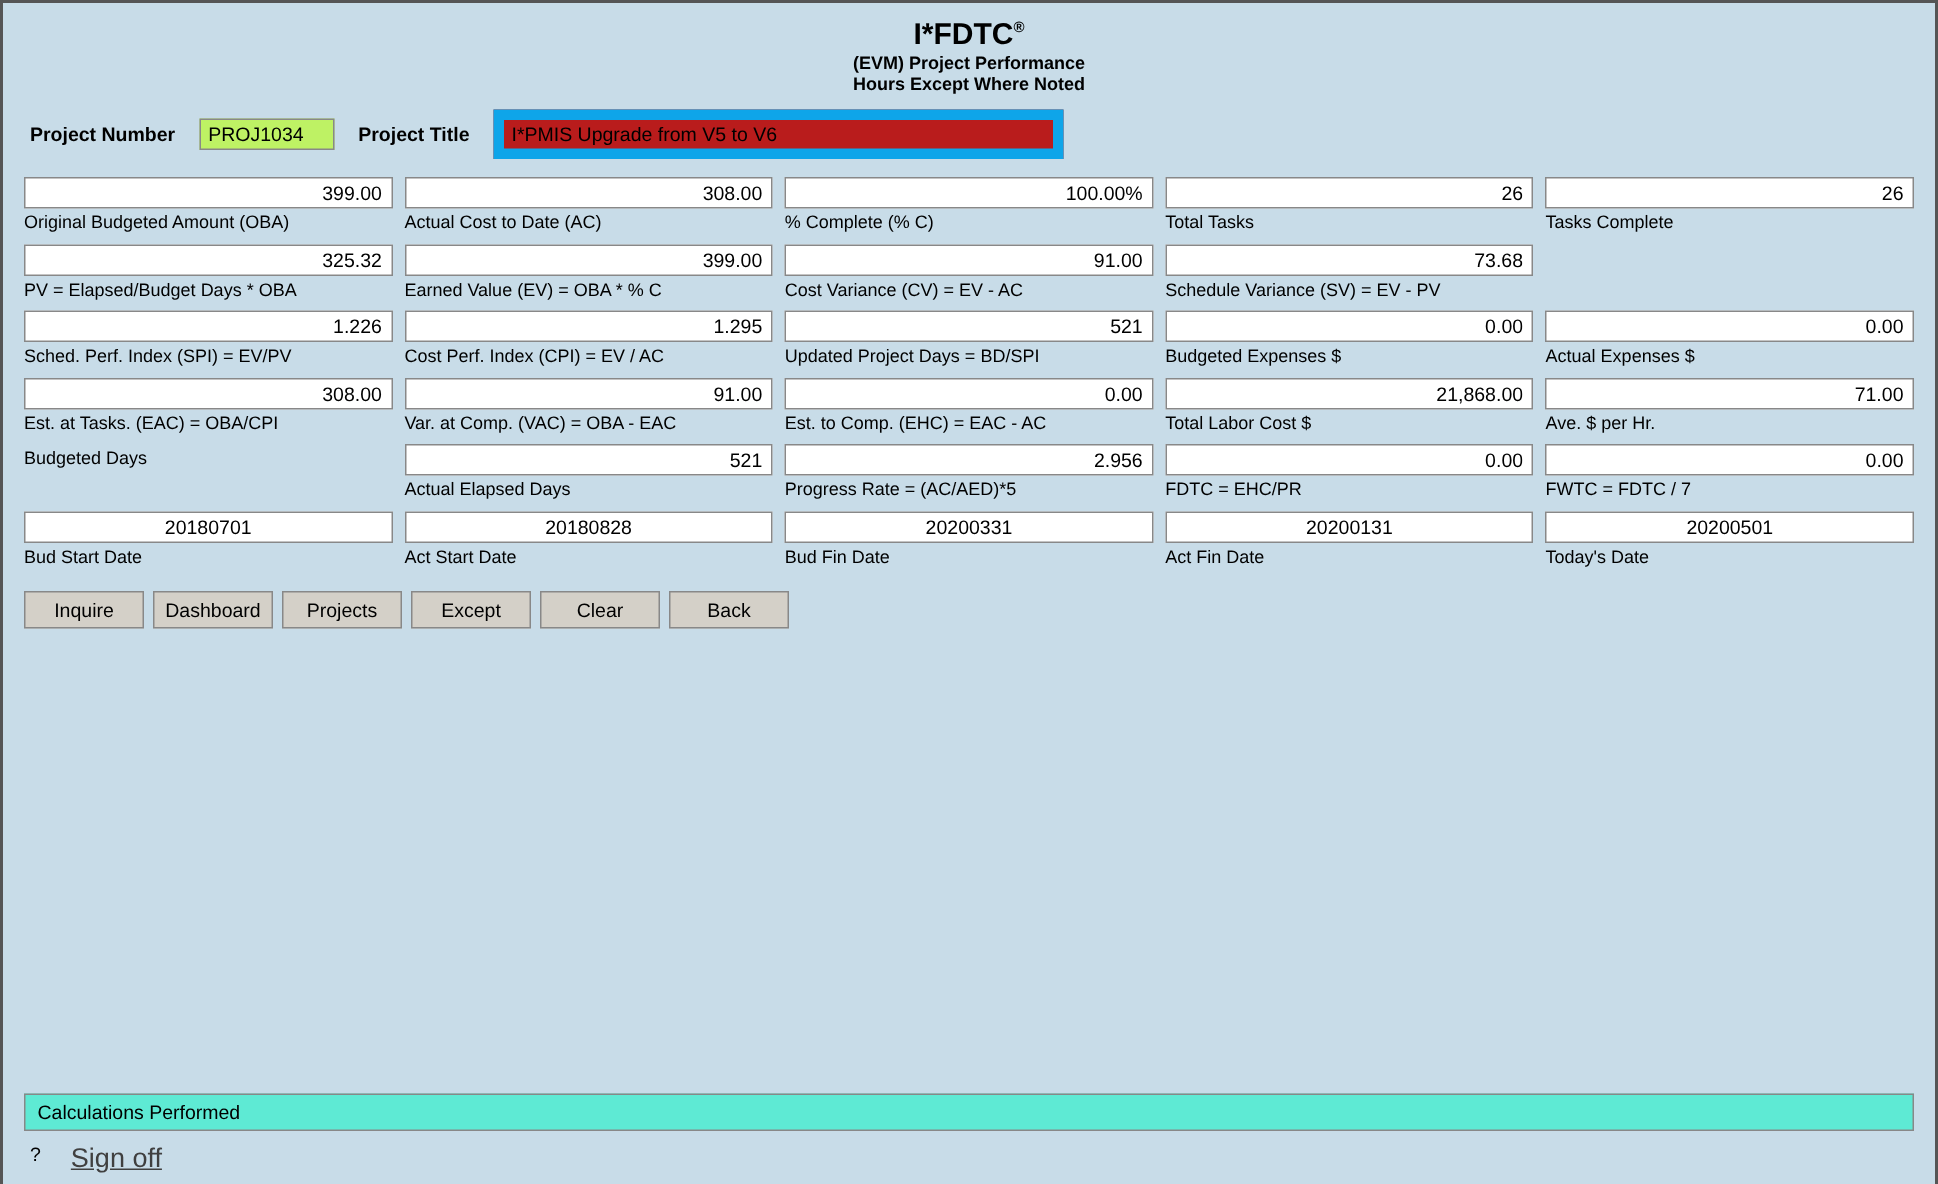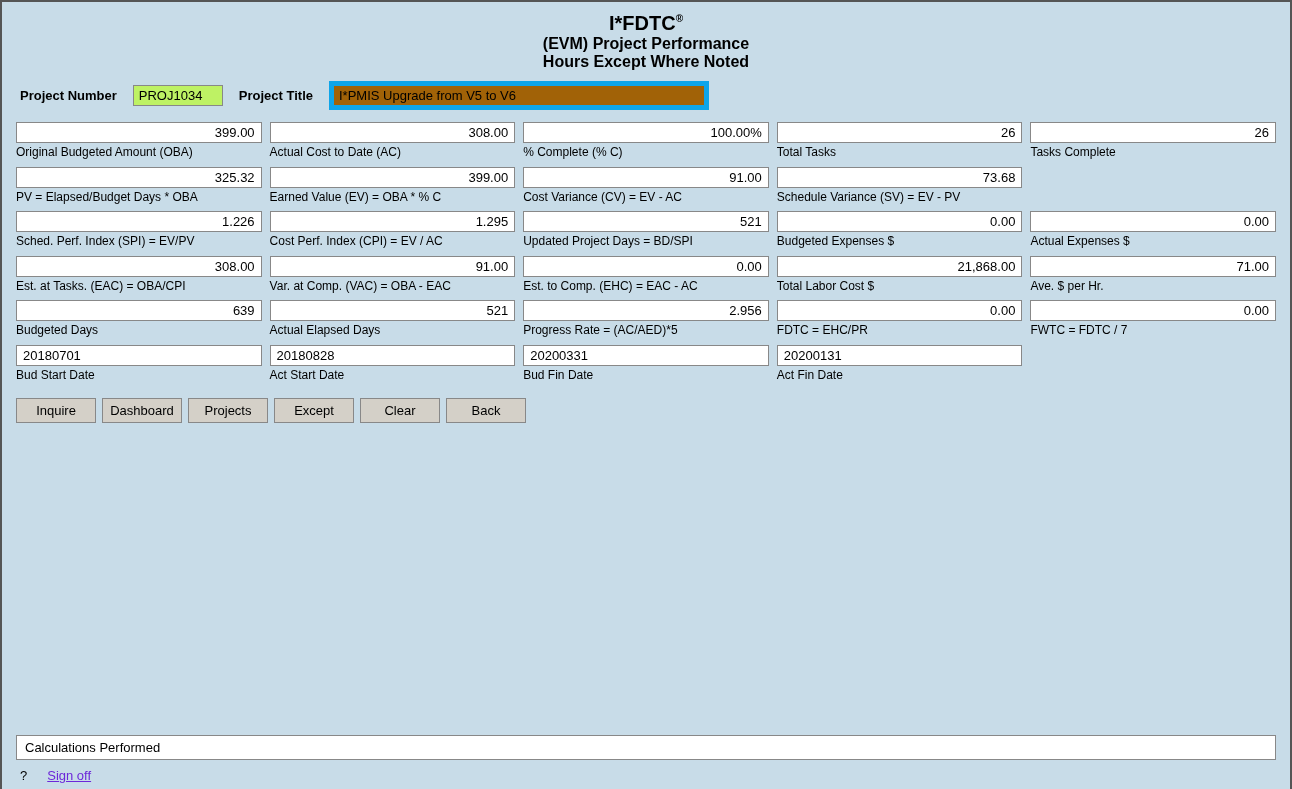--- a/index.html
+++ b/index.html
@@ -22,21 +22,21 @@
     .header {
       text-align: center;
       margin-bottom: 10px;
     }
     .header h1 {
       font-size: 20px;
       font-weight: bold;
       font-family: Arial, sans-serif;
     }
     .header h2 {
-      font-size: 16px;
+      font-size: 12px;
       font-weight: bold;
     }
     .project-row {
       display: flex;
       align-items: center;
       gap: 16px;
       margin-bottom: 12px;
       padding-left: 4px;
     }
     .project-row label {
@@ -44,58 +44,58 @@
       font-size: 13px;
     }
     .project-number-input {
       border: 1px solid #888;
       background: #bef264;
       padding: 2px 5px;
       width: 90px;
       font-size: 13px;
     }
     .project-title-input {
-      border: 5px solid #0ea5e9;
-      background: #a16207;
+      border: 7px solid #0ea5e9;
+      background: #b91c1c;
       padding: 2px 5px;
       width: 380px;
       font-size: 13px;
     }
     .btn {
       border: 1px solid #888;
       background: #d4d0c8;
       padding: 4px 0;
       font-size: 13px;
       cursor: pointer;
       min-width: 80px;
       text-align: center;
     }
     .status-bar {
       border: 1px solid #888;
-      background: #ffffff;
+      background: #5eead4;
       padding: 4px 8px;
       margin-top: 12px;
       font-size: 13px;
       width: 100%;
     }
     .footer {
       display: flex;
       gap: 20px;
       margin-top: 8px;
       padding-left: 4px;
     }
     .footer-help {
       color: #000;
       font-size: 13px;
       cursor: pointer;
       text-decoration: none;
     }
     .footer-signoff {
-      color: #6d28d9;
-      font-size: 13px;
+      color: #404040;
+      font-size: 18px;
       cursor: pointer;
       text-decoration: underline;
     }
     .superscript {
       font-size: 10px;
       vertical-align: super;
     }
     .main-content {
       flex: 1;
     }
@@ -117,21 +117,21 @@
       font-size: 13px;
       width: 100%;
       text-align: right;
     }
     .field-box .field-label {
       font-size: 12px;
       margin-top: 2px;
       line-height: 1.3;
     }
     .date-field input[type="text"] {
-      text-align: left;
+      text-align: center;
     }
     .buttons-section {
       display: flex;
       gap: 6px;
       margin-top: 10px;
     }
   </style>
 </head>
 <body>
 
@@ -244,21 +244,20 @@
         <span class="field-label">Total Labor Cost $</span>
       </div>
       <div class="field-box">
         <input type="text" value="71.00" style="">
         <span class="field-label">Ave. $ per Hr.</span>
       </div>
     </div>
 
     <div class="row-group">
       <div class="field-box">
-        <input type="text" value="639" style="">
         <span class="field-label">Budgeted Days</span>
       </div>
       <div class="field-box">
         <input type="text" value="521" style="">
         <span class="field-label">Actual Elapsed Days</span>
       </div>
       <div class="field-box">
         <input type="text" value="2.956" style="">
         <span class="field-label">Progress Rate = (AC/AED)*5</span>
       </div>
@@ -281,20 +280,24 @@
         <input type="text" value="20180828" style="">
         <span class="field-label">Act Start Date</span>
       </div>
       <div class="field-box date-field">
         <input type="text" value="20200331" style="">
         <span class="field-label">Bud Fin Date</span>
       </div>
       <div class="field-box date-field">
         <input type="text" value="20200131" style="">
         <span class="field-label">Act Fin Date</span>
+      </div>
+      <div class="field-box date-field">
+        <input type="text" value="20200501" style="">
+        <span class="field-label">Today's Date</span>
       </div>
     </div>
 
     <div class="buttons-section">
       <button class="btn">Inquire</button>
       <button class="btn">Dashboard</button>
       <button class="btn">Projects</button>
       <button class="btn">Except</button>
       <button class="btn">Clear</button>
       <button class="btn">Back</button>

